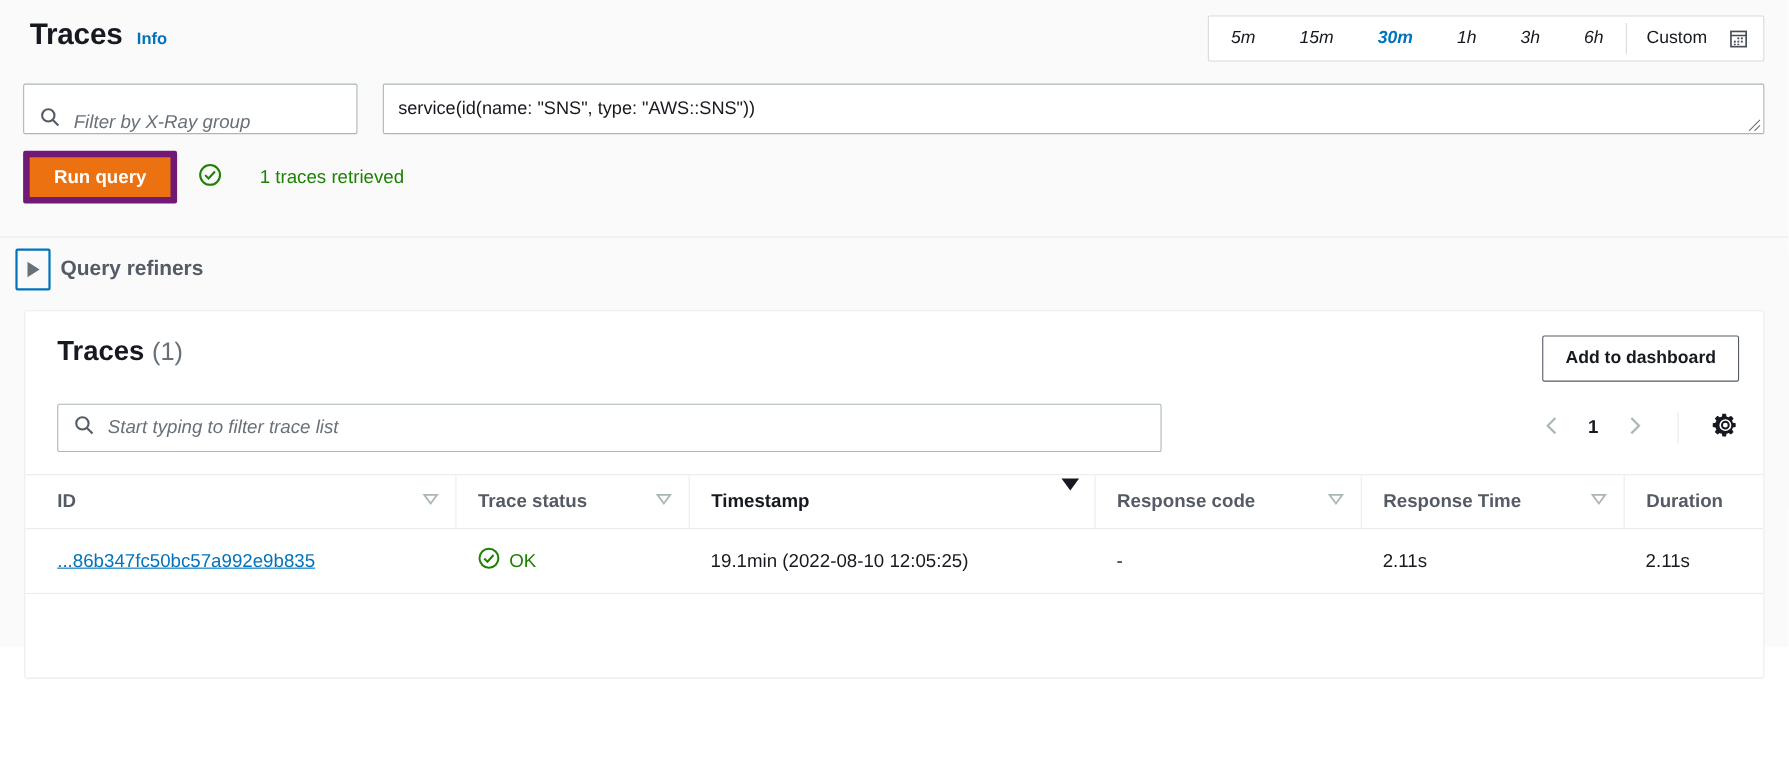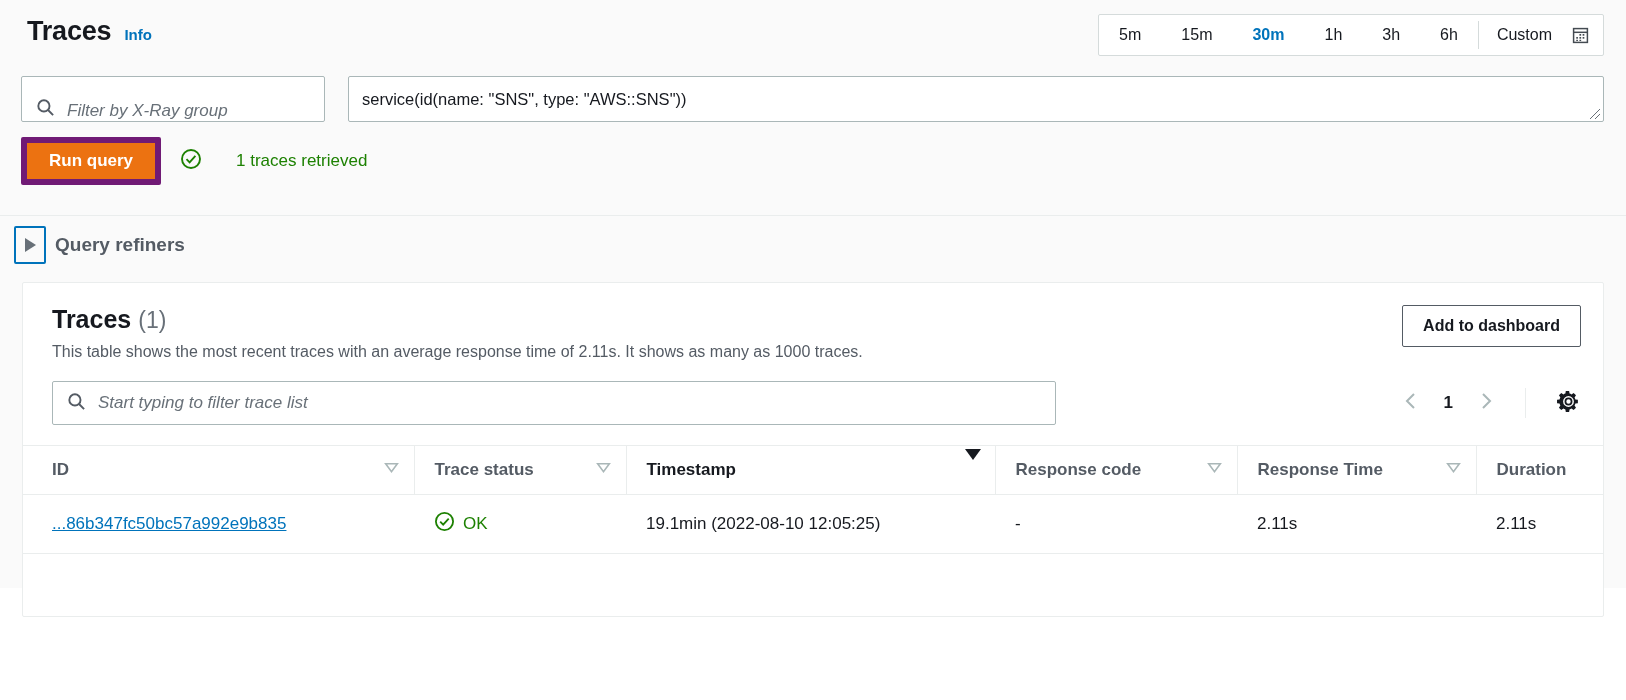--- a/index.html
+++ b/index.html
@@ -28,20 +28,21 @@
   .range-group {
     display: flex; align-items: stretch;
     border: 1px solid #d5dbdb; background: #fff;
     border-radius: 2px; height: 42px; margin-top: -2px;
   }
   .range-btn {
     display: flex; align-items: center; justify-content: center;
     padding: 0 20px; font-size: 16px; color: #16191f;
     cursor: pointer; background: transparent; border: none;
     font-family: inherit;
+    font-style: italic;
   }
   .range-btn.active { color: #0073bb; font-weight: bold; }
   .range-sep { width: 1px; background: #d5dbdb; margin: 6px 0; }
   .range-custom {
     display: flex; align-items: center; gap: 20px;
     padding: 0 14px 0 18px; font-size: 16px; color: #16191f; cursor: pointer;
   }
   .cal-icon { display: inline-block; width: 17px; height: 17px; color: #444b52; }
 
   
@@ -248,21 +249,20 @@
     </div>
     <span class="refiners-label">Query refiners</span>
   </div>
 
   <div class="card">
     <div class="card-head">
       <div>
         <div>
           <span class="card-title">Traces</span><span class="card-count">(1)</span>
         </div>
-        <div class="card-sub">This table shows the most recent traces with an average response time of 2.11s. It shows as many as 1000 traces.</div>
       </div>
       <div class="spacer"></div>
       <button class="add-dash-btn">Add to dashboard</button>
     </div>
 
     <div class="filter-row">
       <div class="trace-filter">
         <span>
           <svg width="19" height="19" viewBox="0 0 18 18" fill="none" stroke="#545b64" stroke-width="1.8">
             <circle cx="7.5" cy="7.5" r="5.3"></circle>

